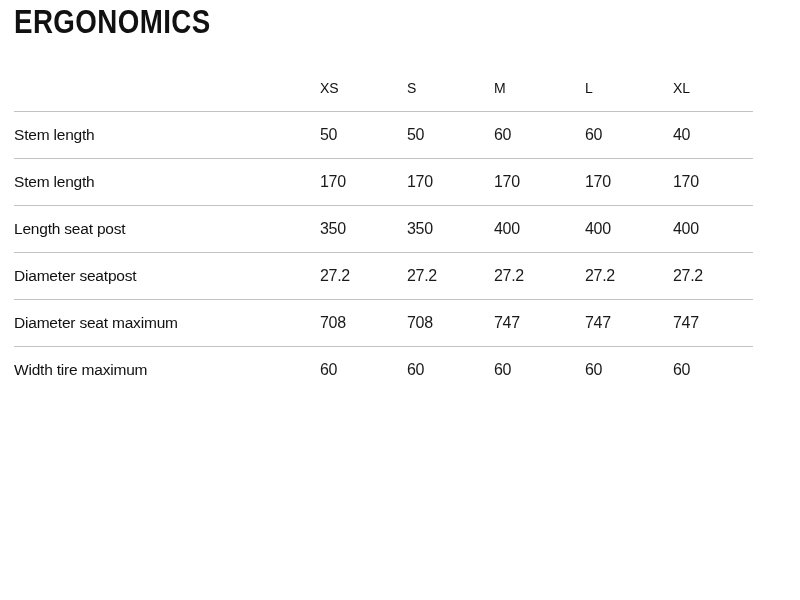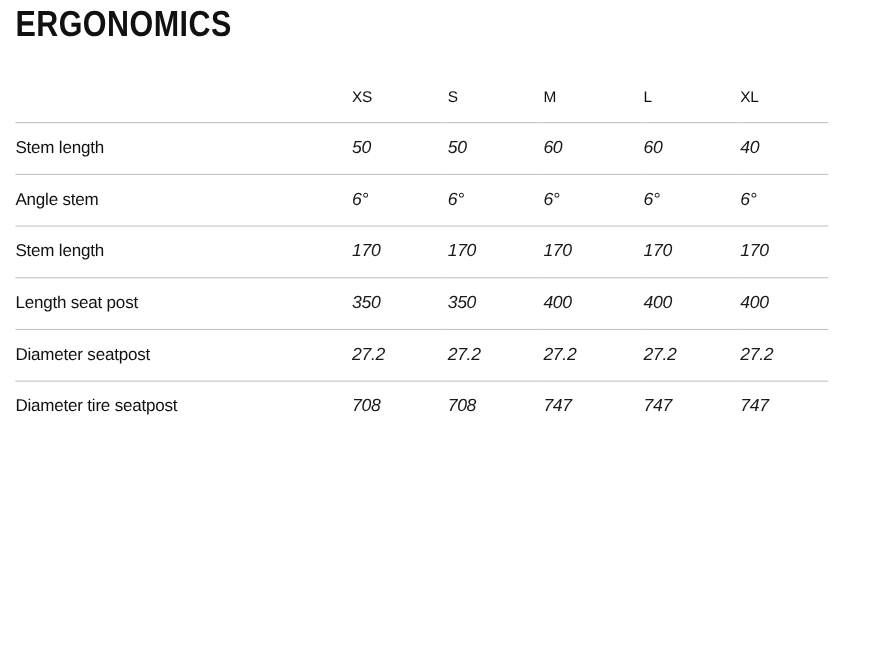--- a/index.html
+++ b/index.html
@@ -64,21 +64,20 @@
     padding-left: 12px;
     font-size: 15.5px;
     font-weight: bold;
     letter-spacing: -0.2px;
     color: var(--text-color);
   }
   td.cell-value {
     font-size: 16px;
     letter-spacing: -0.3px;
     color: var(--value-color);
-    font-style: italic;
   }
   tbody tr:last-child td { border-bottom: none; }
 </style>
 </head>
 <body>
 
 <div class="page">
 
   <h1 class="page-title">ERGONOMICS</h1>
 
@@ -104,28 +103,20 @@
     <tbody>
       <tr>
         <td class="row-label">Stem length</td>
         <td class="cell-value">50</td>
         <td class="cell-value">50</td>
         <td class="cell-value">60</td>
         <td class="cell-value">60</td>
         <td class="cell-value">40</td>
       </tr>
       <tr>
-        <td class="row-label">Angle stem</td>
-        <td class="cell-value">6°</td>
-        <td class="cell-value">6°</td>
-        <td class="cell-value">6°</td>
-        <td class="cell-value">6°</td>
-        <td class="cell-value">6°</td>
-      </tr>
-      <tr>
         <td class="row-label">Stem length</td>
         <td class="cell-value">170</td>
         <td class="cell-value">170</td>
         <td class="cell-value">170</td>
         <td class="cell-value">170</td>
         <td class="cell-value">170</td>
       </tr>
       <tr>
         <td class="row-label">Length seat post</td>
         <td class="cell-value">350</td>
@@ -136,23 +127,31 @@
       </tr>
       <tr>
         <td class="row-label">Diameter seatpost</td>
         <td class="cell-value">27.2</td>
         <td class="cell-value">27.2</td>
         <td class="cell-value">27.2</td>
         <td class="cell-value">27.2</td>
         <td class="cell-value">27.2</td>
       </tr>
       <tr>
-        <td class="row-label">Diameter tire seatpost</td>
+        <td class="row-label">Diameter seat maximum</td>
         <td class="cell-value">708</td>
         <td class="cell-value">708</td>
         <td class="cell-value">747</td>
         <td class="cell-value">747</td>
         <td class="cell-value">747</td>
+      </tr>
+      <tr>
+        <td class="row-label">Width tire maximum</td>
+        <td class="cell-value">60</td>
+        <td class="cell-value">60</td>
+        <td class="cell-value">60</td>
+        <td class="cell-value">60</td>
+        <td class="cell-value">60</td>
       </tr>
     </tbody>
   </table>
 
 </div>
 
 </body></html>

